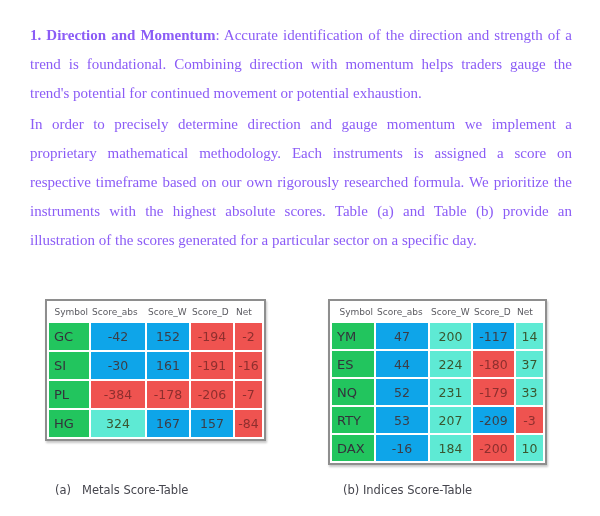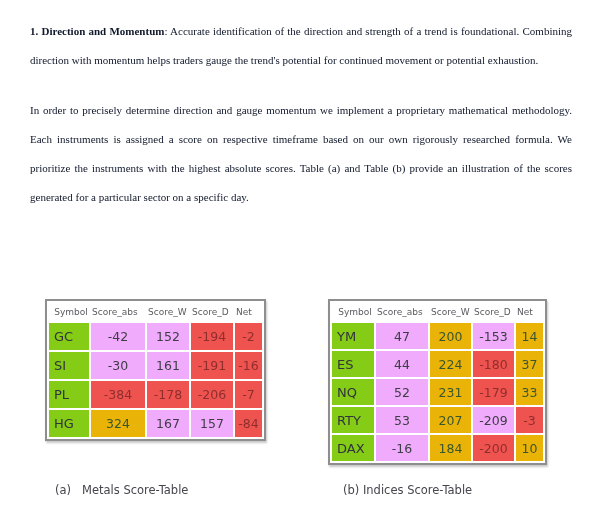--- a/index.html
+++ b/index.html
@@ -9,27 +9,27 @@
     height: 516px;
     background: #ffffff;
     overflow: hidden;
     font-family: "Liberation Serif", serif;
   }
   .para {
     position: absolute;
     left: 30px;
     width: 542px;
     text-align: justify;
-    font-size: 11px;
+    font-size: 15px;
     line-height: 29px;
-    color: #0f172a;
+    color: #8b5cf6;
   }
   .para .lead { font-weight: bold; }
   #para-1 { top: 6px; }
-  #para-2 { top: 85px; }
+  #para-2 { top: 95px; }
 
   table.score-table {
     position: absolute;
     table-layout: fixed;
     border-collapse: separate;
     border-spacing: 2px;
     background: #ffffff;
     border: 2px solid #8e8e8e;
     box-shadow: 1px 2px 2px rgba(0,0,0,0.22);
     font-family: "DejaVu Sans", sans-serif;
@@ -40,38 +40,38 @@
   .score-table th {
     font-size: 9px;
     font-weight: normal;
     color: #5a5a60;
     height: 16px;
     text-align: left;
     background: #ffffff;
     overflow: hidden;
     white-space: nowrap;
   }
-  .score-table th.h-symbol { text-align: center; padding-left: 5px; }
+  .score-table th.h-symbol { text-align: right; padding-left: 5px; }
   .score-table td {
     text-align: center;
     font-size: 12.5px;
     overflow: hidden;
     white-space: nowrap;
   }
   #table-a td { height: 25px; }
   #table-b td { height: 24px; }
   .score-table td.symbol {
-    background: #84cc16;
+    background: #22c55e;
     color: #33333b;
     font-size: 13px;
     text-align: left;
     padding-left: 5px;
   }
-  td.bg-gray  { background: #f0abfc; color: #3d3d45; }
-  td.bg-green { background: #eab308; color: #39562f; }
+  td.bg-gray  { background: #0ea5e9; color: #3d3d45; }
+  td.bg-green { background: #5eead4; color: #39562f; }
   td.bg-red   { background: #ef5350; color: #8e2f2e; }
 
   .tbl-caption {
     position: absolute;
     font-family: "DejaVu Sans", sans-serif;
     font-size: 11.5px;
     color: #45454d;
     white-space: pre;
   }
   #caption-a { left: 55px; top: 483px; }
@@ -150,21 +150,21 @@
           <th class="">Score_W</th>
           <th class="">Score_D</th>
           <th class="">Net</th>
         </tr>
       </thead>
       <tbody>
         <tr>
           <td class="symbol">YM</td>
           <td class="bg-gray">47</td>
           <td class="bg-green">200</td>
-          <td class="bg-gray">-153</td>
+          <td class="bg-gray">-117</td>
           <td class="bg-green">14</td>
         </tr>
         <tr>
           <td class="symbol">ES</td>
           <td class="bg-gray">44</td>
           <td class="bg-green">224</td>
           <td class="bg-red">-180</td>
           <td class="bg-green">37</td>
         </tr>
         <tr>

